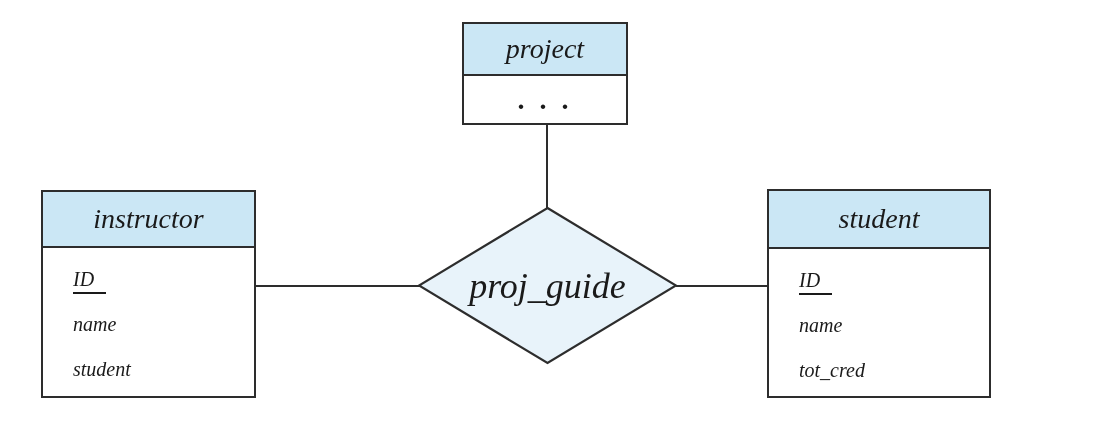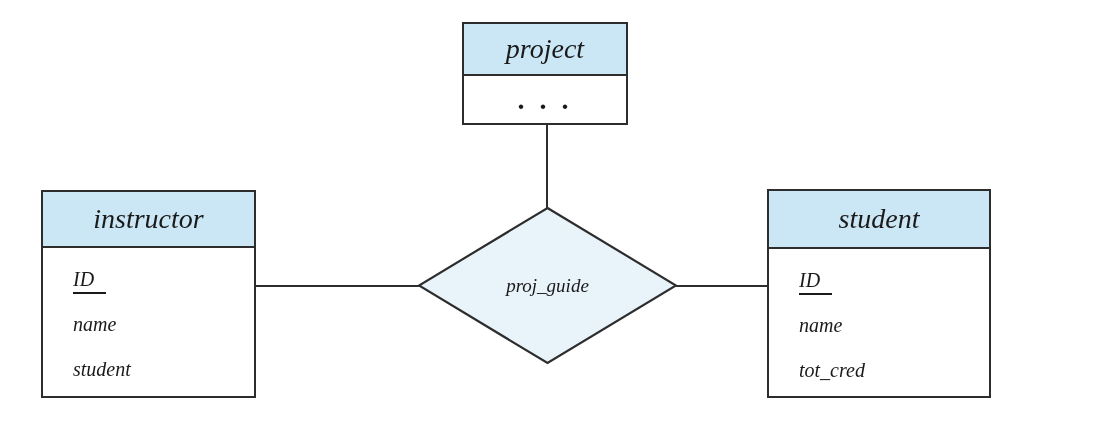--- a/index.html
+++ b/index.html
@@ -86,21 +86,21 @@
   }
   .diamond-label {
     position: absolute;
     left: 417px;
     top: 206px;
     width: 261px;
     height: 159px;
     display: flex;
     align-items: center;
     justify-content: center;
-    font-size: 19px;
+    font-size: 36px;
   }
 </style>
 </head>
 <body style="--background: #ffffff; --entity-header-fill: #cbe7f5; --relationship-fill: #e8f3fa; --line: #2d2d2d; --text: #1a1a1a;">
 
 <div class="canvas">
 
   <div class="edge h" style="left:254px; top:285px; width:166px;"></div>
   <div class="edge h" style="left:676px; top:285px; width:134px;"></div>
   <div class="edge v" style="left:546px; top:124px; height:84px;"></div>

